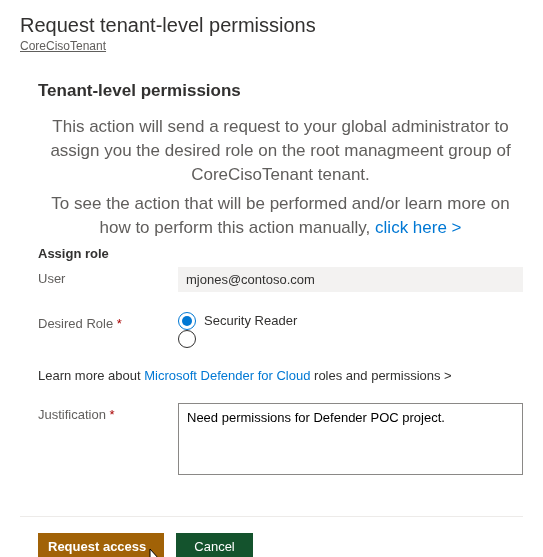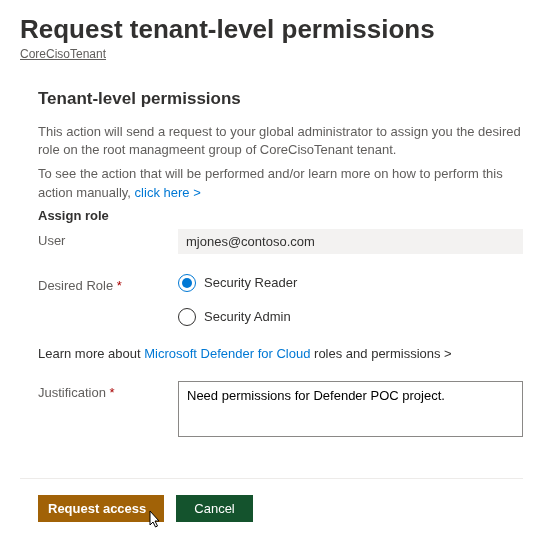--- a/index.html
+++ b/index.html
@@ -5,43 +5,44 @@
     * { box-sizing: border-box; }
     body {
       font-family: "Segoe UI", -apple-system, sans-serif;
       margin: 0;
       padding: 14px 20px;
       width: 543px;
       color: #323130;
       font-size: 13px;
     }
     .page-title {
-      font-size: 26px;
-      font-weight: 700;
+      font-size: 20px;
+      font-weight: 400;
       margin: 0;
     }
     .tenant-name {
       font-size: 12px;
       color: #605e5c;
       margin-top: 2px;
       text-decoration: underline;
     }
     .content {
       padding-left: 18px;
       margin-top: 28px;
     }
     .section-heading {
       font-size: 17px;
       font-weight: 600;
       margin: 16px 0 14px 0;
     }
     .description {
       color: #605e5c;
       line-height: 1.4;
-      font-size: 13px;
+      font-size: 17px;
+      text-align: center;
     }
     .description p { margin: 0 0 6px 0; }
     .link {
       color: #0078d4;
       text-decoration: none;
       cursor: pointer;
     }
     .assign-label {
       font-weight: 600;
       font-size: 13px;
@@ -63,21 +64,21 @@
     .form-control { flex: 1; }
     .input-readonly {
       width: 100%;
       padding: 5px 8px;
       border: none;
       background: #f3f2f1;
       font-size: 13px;
       color: #323130;
       font-family: inherit;
     }
-    .radio-group { display: flex; flex-direction: column; gap: 16px; }
+    .radio-group { display: flex; flex-direction: column; gap: 0; }
     .radio-option {
       display: flex;
       align-items: center;
       gap: 8px;
       cursor: pointer;
       font-size: 13px;
     }
     .radio-circle {
       width: 18px;
       height: 18px;
@@ -94,21 +95,21 @@
       height: 10px;
       background: #0078d4;
       border-radius: 50%;
     }
     .learn-more {
       font-size: 13px;
       margin: 6px 0 20px 0;
     }
     .textarea {
       width: 100%;
-      height: 56px;
+      height: 72px;
       padding: 6px 8px;
       border: 1px solid #8a8886;
       font-size: 13px;
       font-family: inherit;
       resize: none;
     }
     .footer {
       border-top: 1px solid #edebe9;
       margin-top: 38px;
       padding-top: 16px;
@@ -173,21 +174,20 @@
     </div>
     <div class="form-control radio-group">
       <label class="radio-option">
         <span class="radio-circle selected">
             <span class="radio-dot"></span>
           </span>
         <span>Security Reader</span>
       </label>
       <label class="radio-option">
         <span class="radio-circle"></span>
-        <span>Security Admin</span>
       </label>
     </div>
   </div>
 
   <div class="learn-more">
     <span>Learn more about</span>
     <a class="link">
       <span>Microsoft Defender for Cloud</span>
     </a>
     <span>roles and permissions &gt;</span>

